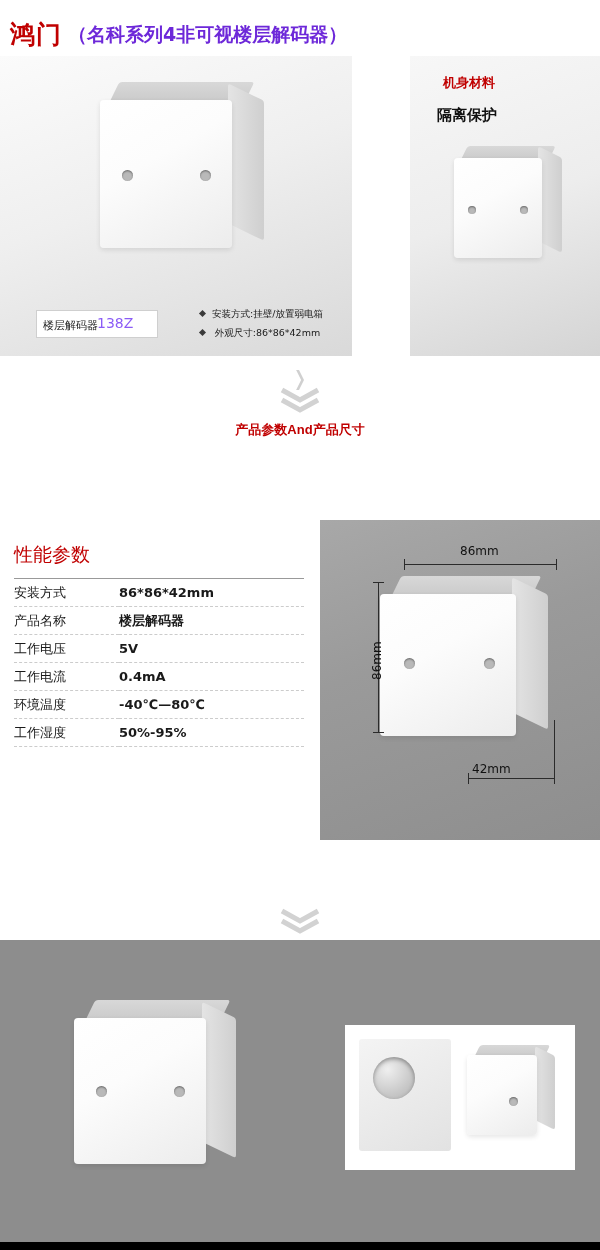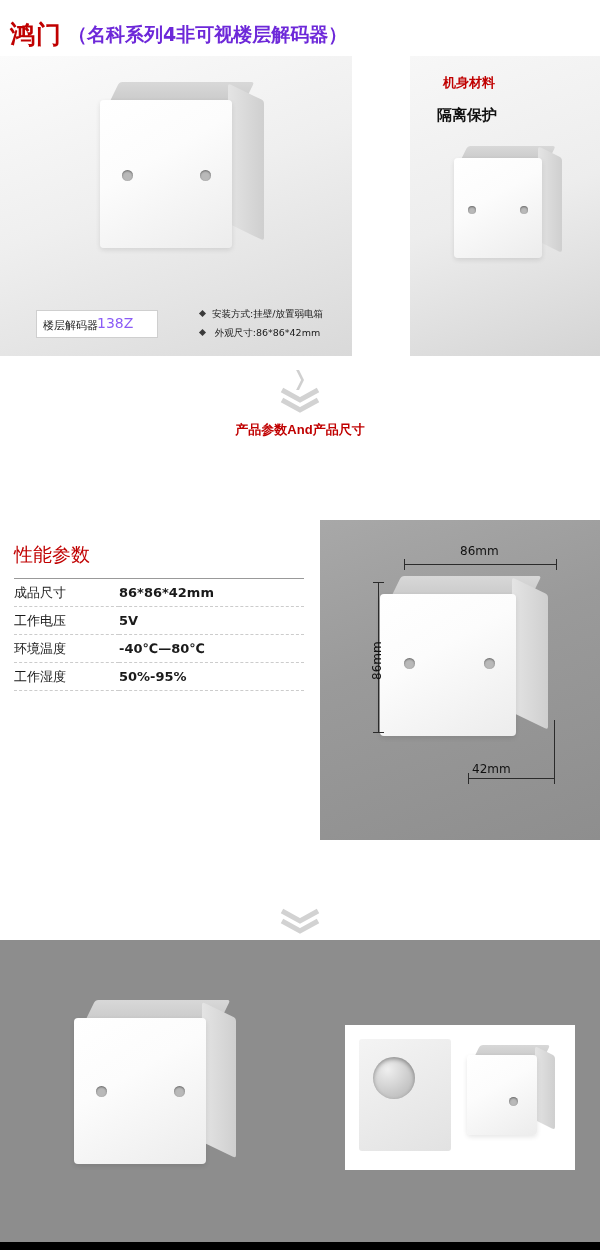--- a/index.html
+++ b/index.html
@@ -432,26 +432,34 @@
     </div>
     <div class="divider-label">产品参数And产品尺寸</div>
   </div>
 
   <div class="spec-section">
     <div class="spec-title">性能参数</div>
 
     <table class="spec-table">
       <tbody>
       <tr>
-        <td class="k">成品尺寸</td>
+        <td class="k">安装方式</td>
         <td class="v">86*86*42mm</td>
+      </tr>
+      <tr>
+        <td class="k">产品名称</td>
+        <td class="v">楼层解码器</td>
       </tr>
       <tr>
         <td class="k">工作电压</td>
         <td class="v">5V</td>
+      </tr>
+      <tr>
+        <td class="k">工作电流</td>
+        <td class="v">0.4mA</td>
       </tr>
       <tr>
         <td class="k">环境温度</td>
         <td class="v">-40℃—80℃</td>
       </tr>
       <tr>
         <td class="k">工作湿度</td>
         <td class="v">50%-95%</td>
       </tr>
     </tbody>

